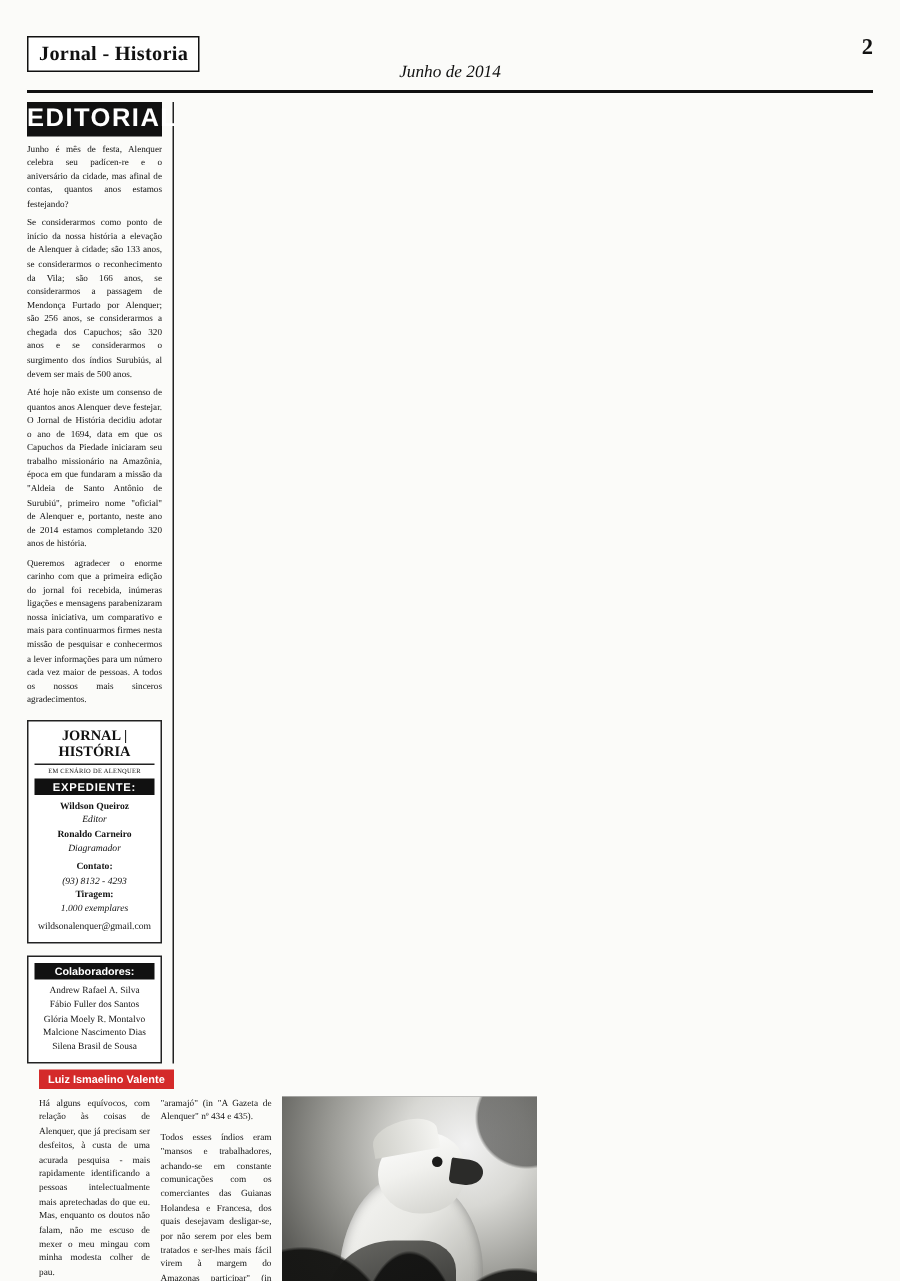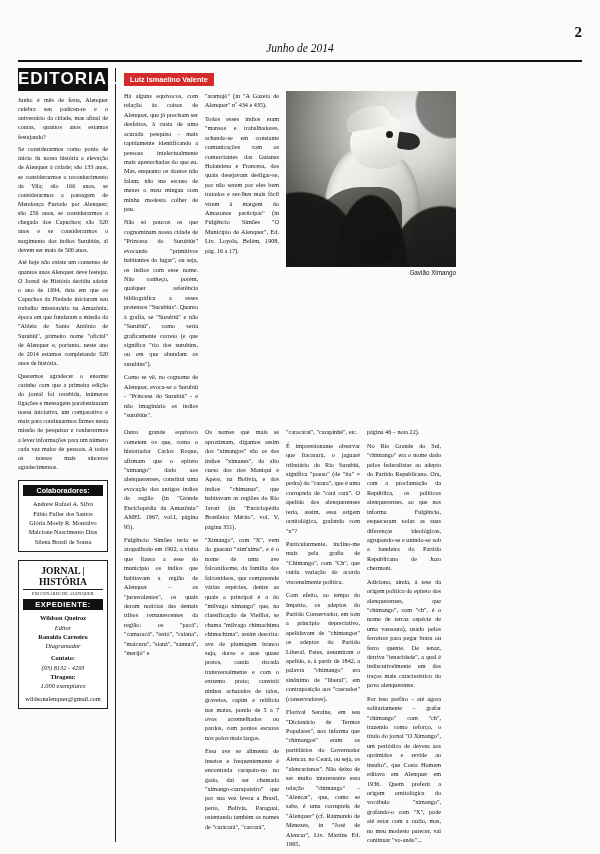--- a/index.html
+++ b/index.html
@@ -51,20 +51,21 @@
     font-size: 15px;
     font-weight: bold;
   }
 
   
   .content {
     display: flex;
     margin: 0 18px;
     padding-top: 6px;
     height: 780px;
+    flex-direction: column;
   }
   .col-left {
     width: 98px;
     padding-right: 7px;
     border-right: 1px solid #222;
   }
   .col-main {
     flex: 1;
     padding-left: 8px;
   }
@@ -264,60 +265,63 @@
     margin-top: 4px;
   }
   .lower-block .art-col { width: 74px; }
 </style>
 </head>
 <body>
 
 <div id="page">
 
   <div class="masthead">
+    <div class="logo-box">
+      <div class="logo-text">Jornal - Historia</div>
+    </div>
     <div class="masthead-date">Junho de 2014</div>
     <div class="masthead-page">2</div>
   </div>
 
   <div class="content">
 
     <div class="col-left">
       <div class="editorial-title">EDITORIAL</div>
       <div class="tiny">
         <p>Junho é mês de festa, Alenquer celebra seu padícen-re e o aniversário da cidade, mas afinal de contas, quantos anos estamos festejando?</p>
         <p>Se considerarmos como ponto de início da nossa história a elevação de Alenquer à cidade; são 133 anos, se considerarmos o reconhecimento da Vila; são 166 anos, se considerarmos a passagem de Mendonça Furtado por Alenquer; são 256 anos, se considerarmos a chegada dos Capuchos; são 320 anos e se considerarmos o surgimento dos índios Surubiús, al devem ser mais de 500 anos.</p>
         <p>Até hoje não existe um consenso de quantos anos Alenquer deve festejar. O Jornal de História decidiu adotar o ano de 1694, data em que os Capuchos da Piedade iniciaram seu trabalho missionário na Amazônia, época em que fundaram a missão da "Aldeia de Santo Antônio de Surubiú", primeiro nome "oficial" de Alenquer e, portanto, neste ano de 2014 estamos completando 320 anos de história.</p>
         <p>Queremos agradecer o enorme carinho com que a primeira edição do jornal foi recebida, inúmeras ligações e mensagens parabenizaram nossa iniciativa, um comparativo e mais para continuarmos firmes nesta missão de pesquisar e conhecermos a lever informações para um número cada vez maior de pessoas. A todos os nossos mais sinceros agradecimentos.</p>
-      </div>
-
-      <div class="box">
-        <div class="collab-head">Colaboradores:</div>
-        <div class="collab-line">Andrew Rafael A. Silva</div>
-        <div class="collab-line">Fábio Fuller dos Santos</div>
-        <div class="collab-line">Glória Moely R. Montalvo</div>
-        <div class="collab-line">Malcione Nascimento Dias</div>
-        <div class="collab-line">Silena Brasil de Sousa</div>
       </div>
 
       <div class="box">
         <div class="box-logo">JORNAL | HISTÓRIA</div>
         <div class="box-sub">EM CENÁRIO DE ALENQUER</div>
         <div class="exp-head">EXPEDIENTE:</div>
         <div class="exp-line name">Wildson Queiroz</div>
         <div class="exp-line role">Editor</div>
         <div class="exp-line name">Ronaldo Carneiro</div>
         <div class="exp-line role">Diagramador</div>
         <div class="exp-gap"></div>
         <div class="exp-line name">Contato:</div>
         <div class="exp-line role">(93) 8132 - 4293</div>
         <div class="exp-line name">Tiragem:</div>
         <div class="exp-line role">1.000 exemplares</div>
         <div class="exp-gap"></div>
         <div class="exp-line">wildsonalenquer@gmail.com</div>
       </div>
+
+      <div class="box">
+        <div class="collab-head">Colaboradores:</div>
+        <div class="collab-line">Andrew Rafael A. Silva</div>
+        <div class="collab-line">Fábio Fuller dos Santos</div>
+        <div class="collab-line">Glória Moely R. Montalvo</div>
+        <div class="collab-line">Malcione Nascimento Dias</div>
+        <div class="collab-line">Silena Brasil de Sousa</div>
+      </div>
     </div>
 
     <div class="col-main">
       <div class="byline">Luiz Ismaelino Valente</div>
 
       <div class="art-top">
         <div class="art-col w-narrow">
           <p>Há alguns equívocos, com relação às coisas de Alenquer, que já precisam ser desfeitos, à custa de uma acurada pesquisa - mais rapidamente identificando a pessoas intelectualmente mais apretechadas do que eu. Mas, enquanto os doutos não falam, não me escuso de mexer o meu mingau com minha modesta colher de pau.</p>
           <p>Não só poucos os que cognominam nossa cidade de "Princesa do Surubiús" evocando "primitivos habitantes do lugar", ou seja, os índios com esse nome. Não conheço, porém, qualquer referência bibliográfica a esses pretensos "Surubiús". Quanto à grafia, se "Surubiú" e não "Surubiú", como seria graficamente correto (e que significa "rio dos surubins, ou em que abundam os surubins").</p>
           <p>Como se vê, no cognome de Alenquer, evoca-se o Surubiú - "Princesa do Surubiú" - e não imaginário os índios "surubiús".</p>

